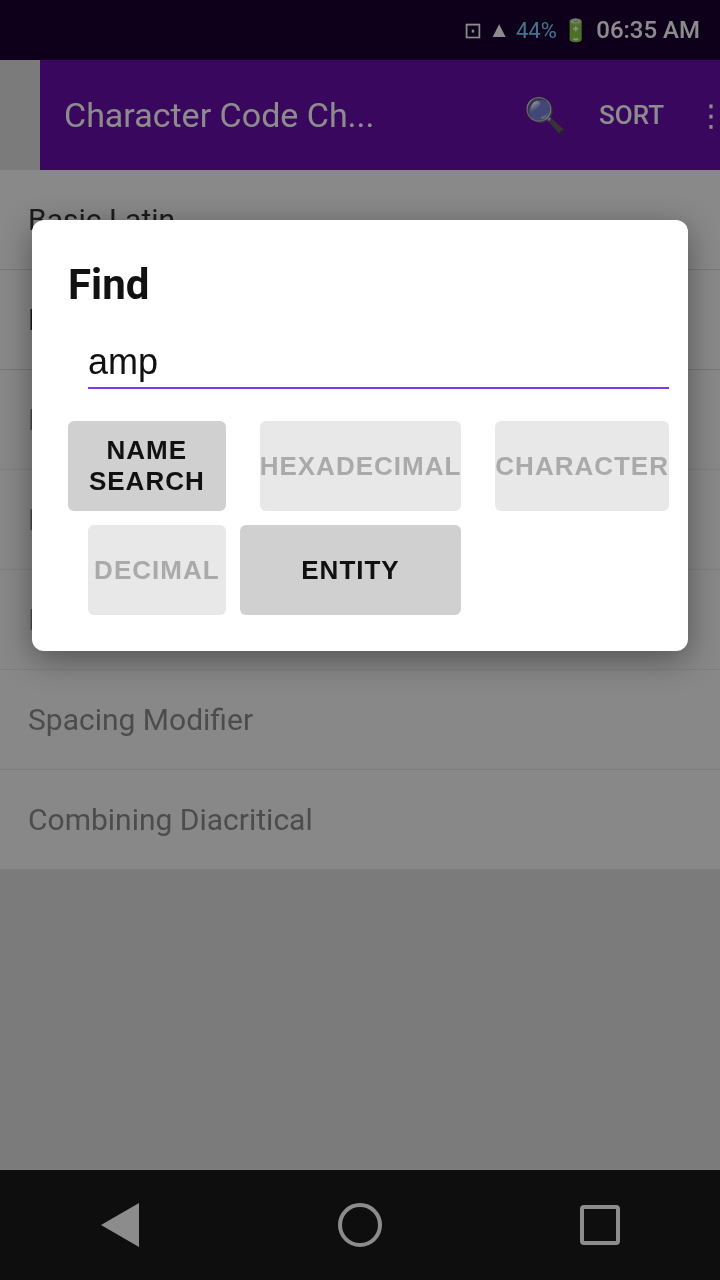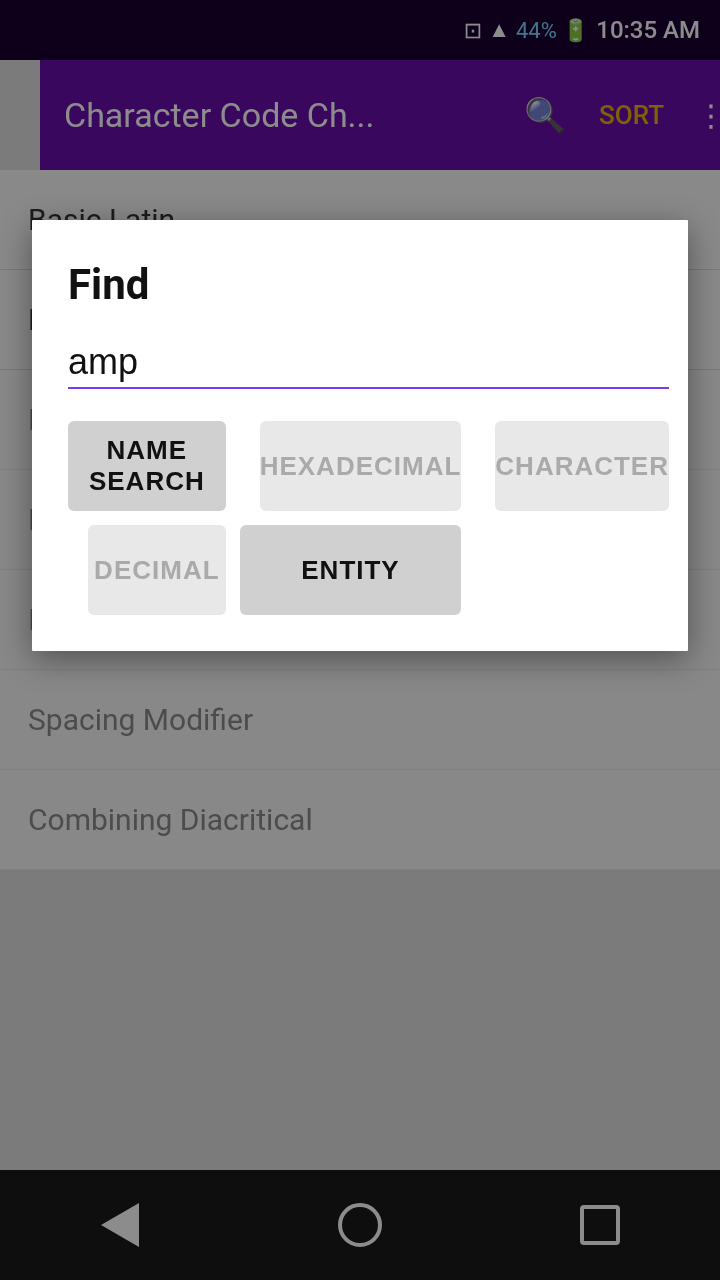--- a/index.html
+++ b/index.html
@@ -53,21 +53,21 @@
       overflow: hidden;
       text-overflow: ellipsis;
     }
     .app-bar-icon {
       color: white;
       font-size: 34px;
       cursor: pointer;
       padding: 8px;
     }
     .app-bar-sort {
-      color: #eab308;
+      color: #ffffff;
       font-size: 26px;
       font-weight: 500;
       cursor: pointer;
       padding: 8px;
     }
 
     
     .bg-list {
       width: 720px;
       background: #f5f5f5;
@@ -93,35 +93,36 @@
       display: flex;
       align-items: flex-start;
       justify-content: center;
       padding-top: 220px;
     }
 
     
     .dialog {
       width: 656px;
       background: white;
-      border-radius: 1px;
+      border-radius: 12px;
       padding: 40px 19px 36px 36px;
       box-shadow: 0 8px 32px rgba(0,0,0,0.4);
     }
 
     .dialog-title {
       font-size: 42px;
       font-weight: 700;
       color: #111;
       margin-bottom: 28px;
     }
 
     .dialog-input-wrapper {
       margin-bottom: 32px;
       position: relative;
+      margin-left: 20px;
     }
 
     .dialog-input {
       width: 100%;
       border: none;
       border-bottom: 2px solid #7c3aed;
       outline: none;
       font-size: 36px;
       color: #111;
       padding: 4px 0;
@@ -205,21 +206,21 @@
   </style>
 </head>
 <body>
 
 <div class="status-bar">
   <div class="status-icons">
     <span>⊡</span>
     <span>▲</span>
     <span style="font-size:22px;color:#7dd3fc;">44%</span>
     <span>🔋</span>
-    <span style="font-size:24px;color:white;font-weight:500;">10:35 AM</span>
+    <span style="font-size:24px;color:white;font-weight:500;">06:35 AM</span>
   </div>
 </div>
 
 <div class="app-bar">
   <span class="app-title">Character Code Ch...</span>
   <span class="app-bar-icon">🔍</span>
   <span class="app-bar-sort">SORT</span>
   <span class="app-bar-icon" style="font-size:30px; letter-spacing:2px;">⋮</span>
 </div>
 

